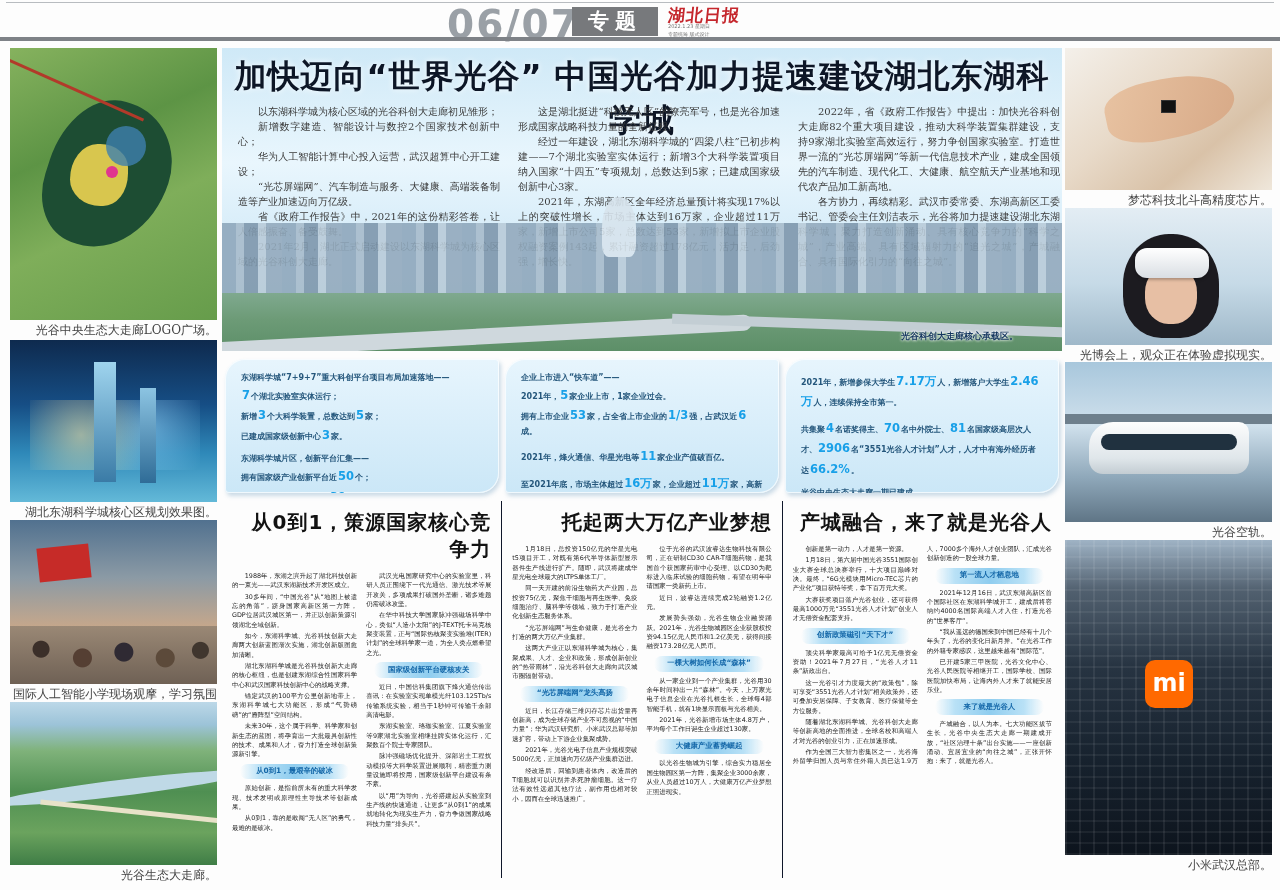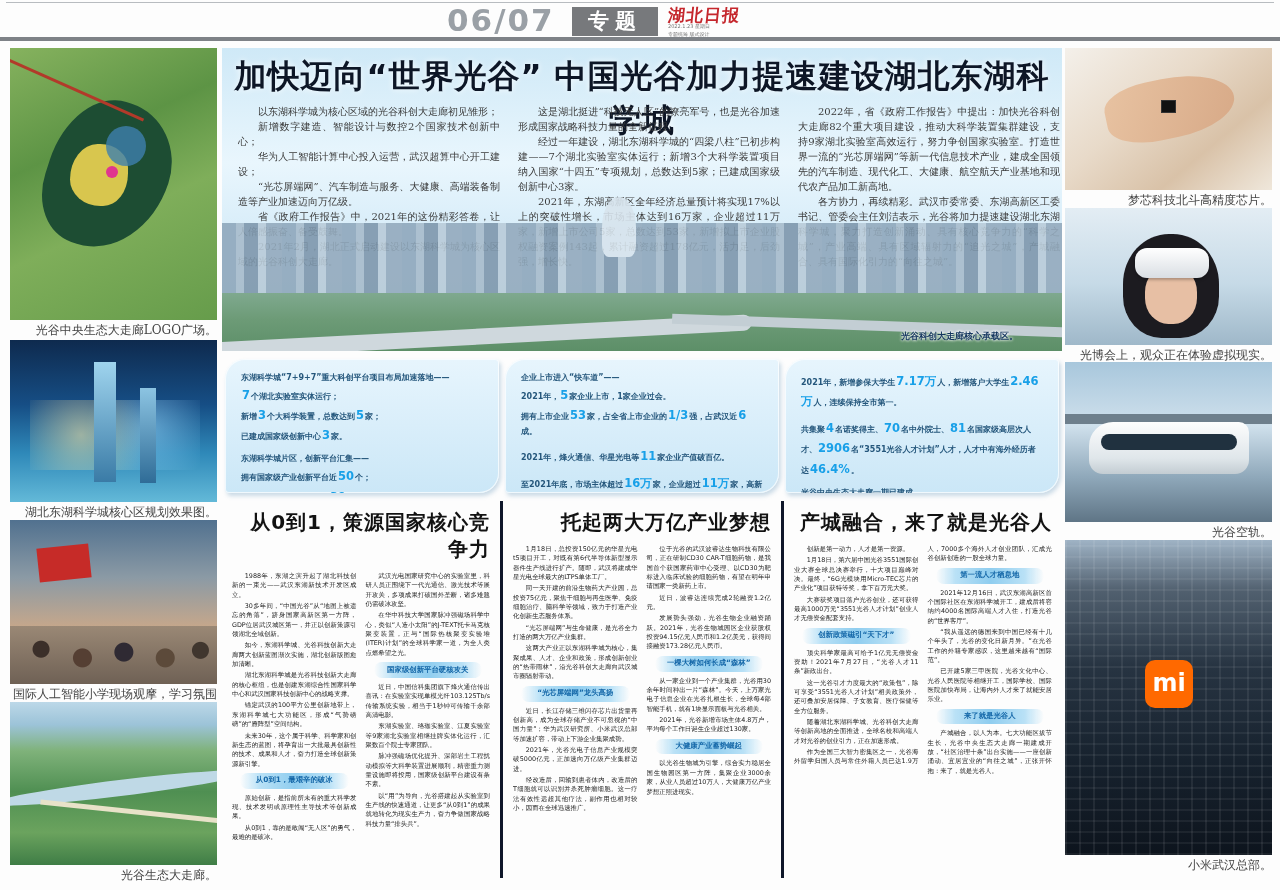--- a/index.html
+++ b/index.html
@@ -1,21 +1,21 @@
 <!DOCTYPE html>
 <html><head>
 <meta charset="utf-8">
 <style>
   html,body{margin:0;padding:0;}
   body{width:1280px;height:890px;position:relative;background:#fdfdfd;
        font-family:"DejaVu Sans",sans-serif;overflow:hidden;}
   
   .toprule{position:absolute;left:6px;right:6px;top:2px;height:1px;background:#b8bcc0;}
   .thickrule{position:absolute;left:0;right:0;top:37px;height:4px;background:#7e8287;}
-  .edition{position:absolute;left:447px;top:2px;font-size:31px;font-weight:600;color:#9aa0a6;letter-spacing:2px;}
+  .edition{position:absolute;left:447px;top:2px;font-size:39px;font-weight:600;color:#9aa0a6;letter-spacing:2px;}
   .secbadge{position:absolute;left:572px;top:7px;width:86px;height:29px;background:#77797c;color:#fff;
             font-size:21px;font-weight:bold;text-align:center;line-height:29px;letter-spacing:6px;}
   .mast{position:absolute;left:668px;top:4px;color:#c5272d;font-size:17px;font-weight:bold;
         font-family:"DejaVu Serif",serif;transform:skewX(-6deg);letter-spacing:1px;}
   .mmeta{position:absolute;left:668px;top:23px;font-size:5px;color:#777;line-height:1.5;}
   
   .photo{position:absolute;overflow:hidden;}
   .pcap{position:absolute;font-size:12px;color:#444;text-align:right;width:100%;
         font-family:"DejaVu Serif",serif;}
   .lcol{left:10px;width:207px;}
@@ -97,21 +97,21 @@
   .stats{position:absolute;left:222px;top:357px;width:840px;height:138px;display:flex;}
   .statcol{flex:1;margin:2px 3px;padding:12px 16px 6px;background:linear-gradient(180deg,#e7f5fd 0%,#cbe7f7 100%);
       border-radius:20px 4px 20px 4px;box-shadow:2px 3px 4px rgba(110,155,190,.35),inset 0 0 0 1px rgba(255,255,255,.7);
       overflow:hidden;}
   .stat-group{margin:0 0 7px;}
   .stat-line{margin:0;font-size:8px;font-weight:bold;color:#25577c;line-height:1.75;}
   .hl{color:#18a0e8;font-size:11.5px;font-weight:bold;padding:0 1px;}
   
   .articles{position:absolute;left:222px;top:501px;width:840px;height:377px;display:flex;}
   .article{flex:1;padding:2px 10px 0;overflow:hidden;}
-  .article + .article{border-left:3px solid #0f172a;}
+  .article + .article{border-left:1px solid #0f172a;}
   .art-title{margin:6px 0 9px;text-align:right;font-size:20px;font-weight:bold;color:#121212;letter-spacing:1px;}
   .art-body{column-count:2;column-gap:9px;height:332px;overflow:hidden;font-size:6.4px;line-height:1.46;
       color:#222;text-align:justify;}
   .art-p{margin:0 0 2px;text-indent:2em;}
   .pill{break-inside:avoid;margin:4px 8px 5px;padding:2.5px 0;text-align:center;font-size:7.4px;font-weight:bold;
       color:#1467a8;border-radius:9px;
       background:linear-gradient(90deg,rgba(170,220,246,0) 0%,#b9e1f6 18%,#8fcdef 50%,#b9e1f6 82%,rgba(170,220,246,0) 100%);}
 </style>
 </head>
 <body>
@@ -238,21 +238,21 @@
         </div>
         <div class="stat-group">
           <p class="stat-line">至2021年底，市场主体超过<span class="hl">16万</span>家，企业超过<span class="hl">11万</span>家，高新技术企业超过家，占武汉一半。</p>
         </div>
       </div>
     <div class="statcol">
         <div class="stat-group">
           <p class="stat-line">2021年，新增参保大学生<span class="hl">7.17万</span>人，新增落户大学生<span class="hl">2.46万</span>人，连续保持全市第一。</p>
         </div>
         <div class="stat-group">
-          <p class="stat-line">共集聚<span class="hl">4</span>名诺奖得主、<span class="hl">70</span>名中外院士、<span class="hl">81</span>名国家级高层次人才、<span class="hl">2906</span>名“3551光谷人才计划”人才，人才中有海外经历者达<span class="hl">46.4%</span>。</p>
+          <p class="stat-line">共集聚<span class="hl">4</span>名诺奖得主、<span class="hl">70</span>名中外院士、<span class="hl">81</span>名国家级高层次人才、<span class="hl">2906</span>名“3551光谷人才计划”人才，人才中有海外经历者达<span class="hl">66.2%</span>。</p>
         </div>
         <div class="stat-group">
           <p class="stat-line">光谷中央生态大走廊一期已建成。</p>
         </div>
       </div>
   </div>
 
   <div class="articles">
     <div class="article">
       <div class="art-title">从0到1，策源国家核心竞争力</div>

